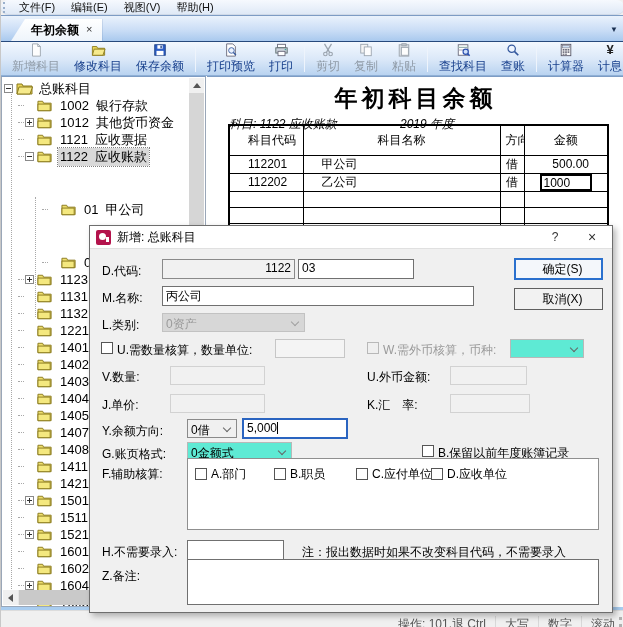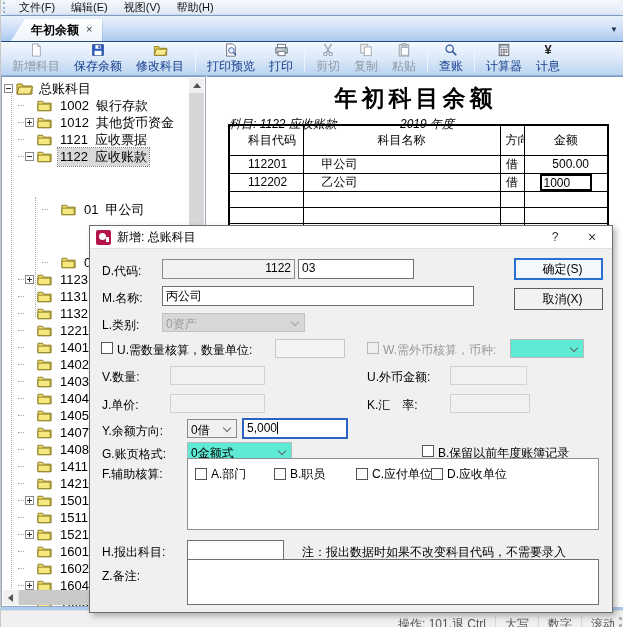--- a/index.html
+++ b/index.html
@@ -172,34 +172,34 @@
 
   <div class="toolbar">
     <div class="tbtn disabled">
       <svg width="14" height="14" viewBox="0 0 16 16">
           <path d="M4 1h6l3 3v11H4z" fill="#fdfdfd" stroke="#9aa3ad"></path>
           <path d="M10 1v3h3" fill="none" stroke="#9aa3ad"></path>
         </svg>
       <span>新增科目</span>
     </div>
     <div class="tbtn">
+      <svg width="15" height="14" viewBox="0 0 16 16">
+          <path d="M1 4h5l1 2h8v8H1z" fill="#e8d458" stroke="#8a7a1e"></path>
+          <path d="M3 7h12.5L13 14H1z" fill="#f6ea8c" stroke="#8a7a1e"></path>
+        </svg>
+      <span>修改科目</span>
+    </div>
+    <div class="tbtn">
       <svg width="14" height="14" viewBox="0 0 16 16">
           <rect x="2" y="2" width="12" height="12" fill="#2d5ec6" stroke="#173a80"></rect>
           <rect x="5" y="2.5" width="6" height="4" fill="#fff"></rect>
           <rect x="8.5" y="3" width="1.5" height="3" fill="#173a80"></rect>
           <rect x="4" y="9" width="8" height="5" fill="#fff"></rect>
         </svg>
       <span>保存余额</span>
-    </div>
-    <div class="tbtn">
-      <svg width="15" height="14" viewBox="0 0 16 16">
-          <path d="M1 4h5l1 2h8v8H1z" fill="#e8d458" stroke="#8a7a1e"></path>
-          <path d="M3 7h12.5L13 14H1z" fill="#f6ea8c" stroke="#8a7a1e"></path>
-        </svg>
-      <span>修改科目</span>
     </div>
     <div class="tsep"></div>
     <div class="tbtn">
       <svg width="14" height="14" viewBox="0 0 16 16">
           <path d="M3 1h7l3 3v11H3z" fill="#fff" stroke="#667"></path>
           <circle cx="8.5" cy="8.5" r="3.2" fill="#eaf2ff" stroke="#33589e"></circle>
           <line x1="10.8" y1="10.8" x2="13.6" y2="13.6" stroke="#33589e" stroke-width="1.6"></line>
         </svg>
       <span>打印预览</span>
     </div>
@@ -231,20 +231,31 @@
     </div>
     <div class="tbtn disabled">
       <svg width="14" height="14" viewBox="0 0 16 16">
           <rect x="2.5" y="2" width="11" height="13" fill="#d9dde2" stroke="#9aa3ad"></rect>
           <rect x="5.5" y=".8" width="5" height="2.4" fill="#c3c9cf" stroke="#9aa3ad"></rect>
           <rect x="5" y="5" width="8" height="9" fill="#fdfdfd" stroke="#9aa3ad"></rect>
         </svg>
       <span>粘贴</span>
     </div>
     <div class="tsep"></div>
+    <div class="tbtn">
+      <svg width="15" height="14" viewBox="0 0 16 16">
+          <rect x="2" y="2" width="11" height="12" fill="#fff" stroke="#667"></rect>
+          <line x1="2" y1="5" x2="13" y2="5" stroke="#8fb"></line>
+          <line x1="2" y1="5" x2="13" y2="5" stroke="#99a"></line>
+          <line x1="2" y1="8" x2="13" y2="8" stroke="#99a"></line>
+          <circle cx="10.5" cy="10" r="3" fill="#cfe0fa" stroke="#2a4fae" stroke-width="1.3"></circle>
+          <line x1="12.6" y1="12.2" x2="15" y2="14.6" stroke="#2a4fae" stroke-width="1.8"></line>
+        </svg>
+      <span>查找科目</span>
+    </div>
     <div class="tbtn">
       <svg width="14" height="14" viewBox="0 0 16 16">
           <circle cx="6.5" cy="6.5" r="4.2" fill="#eef5ff" stroke="#33589e" stroke-width="1.4"></circle>
           <line x1="9.6" y1="9.6" x2="14" y2="14" stroke="#33589e" stroke-width="2"></line>
         </svg>
       <span>查账</span>
     </div>
     <div class="tsep"></div>
     <div class="tbtn">
       <svg width="14" height="14" viewBox="0 0 16 16">
@@ -780,21 +791,21 @@
     <span class="dlabel" style="left:348px;top:219px">B.保留以前年度账簿记录</span>
 
     <span class="dlabel" style="left:12px;top:240px">F.辅助核算:</span>
     <div class="fbox">
       <span class="opt" style="left:7px"><span class="cb inline"></span><span>A.部门</span></span>
       <span class="opt" style="left:86px"><span class="cb inline"></span><span>B.职员</span></span>
       <span class="opt" style="left:168px"><span class="cb inline"></span><span>C.应付单位</span></span>
       <span class="opt" style="left:243px"><span class="cb inline"></span><span>D.应收单位</span></span>
     </div>
 
-    <span class="dlabel" style="left:12px;top:318px">H.报出科目:</span>
+    <span class="dlabel" style="left:12px;top:318px">H.不需要录入:</span>
     <span class="dfield" style="left:97px;top:314px;width:97px"></span>
     <span class="dlabel" style="left:212px;top:318px">注：报出数据时如果不改变科目代码，不需要录入</span>
 
     <span class="dlabel" style="left:12px;top:342px">Z.备注:</span>
     <div class="memo"></div>
   </div>
 
   <div class="statusbar">
     <div class="statusseg">
 

